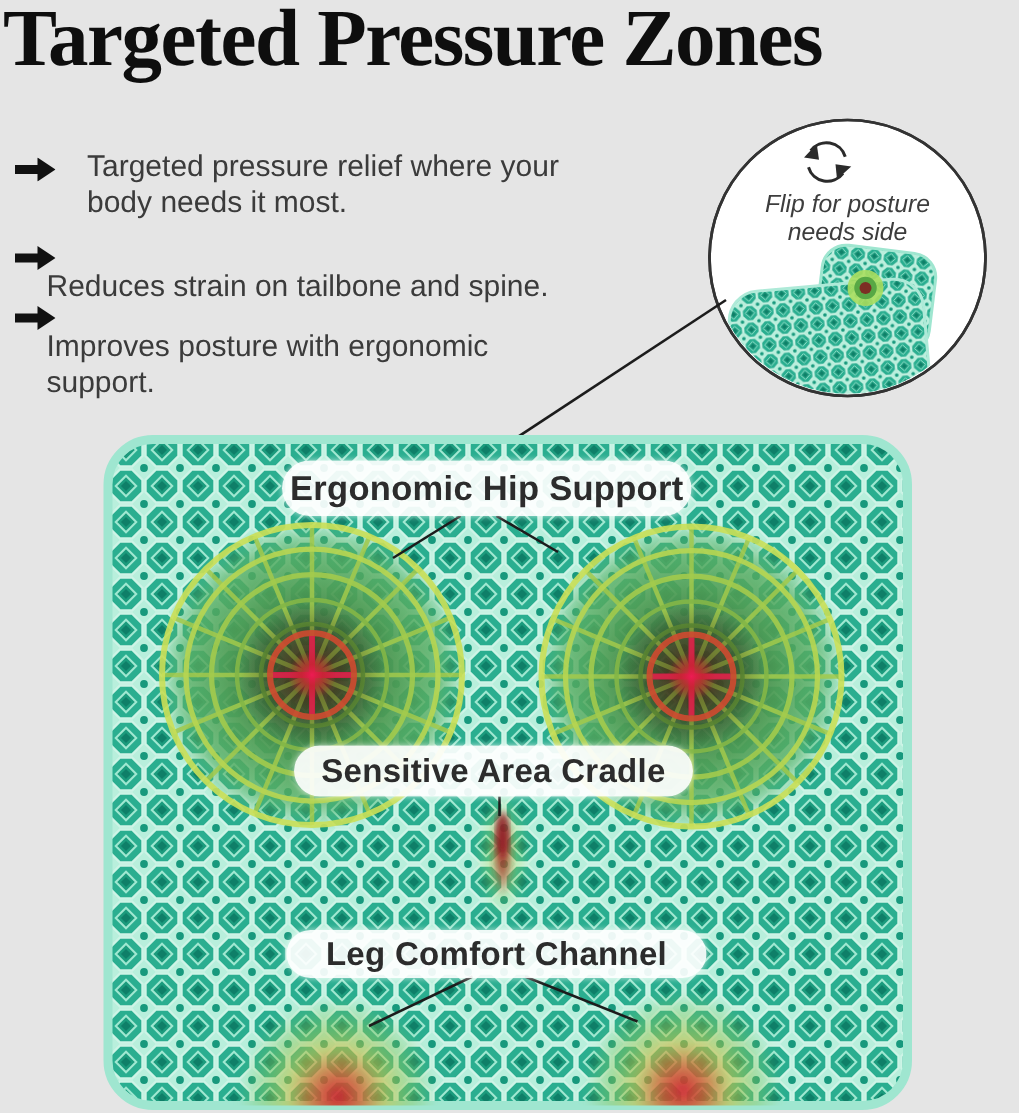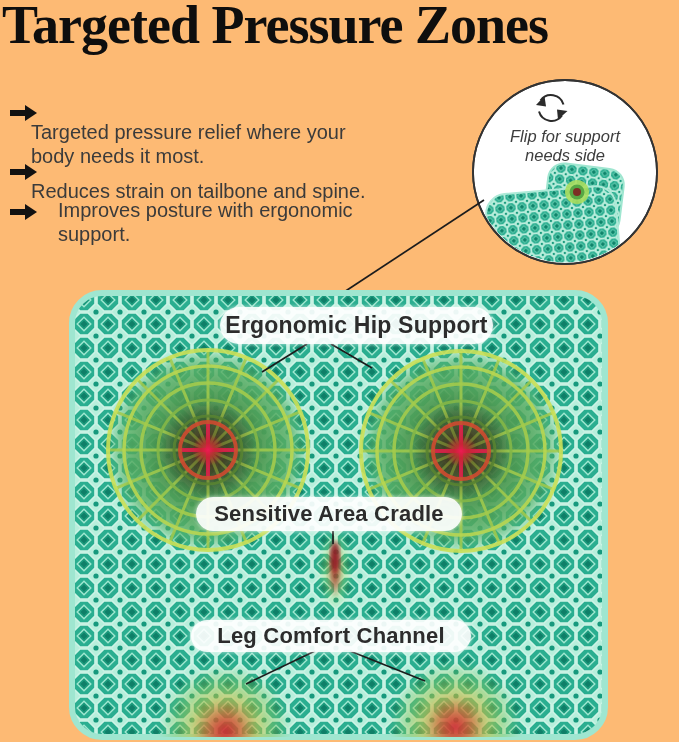--- a/index.html
+++ b/index.html
@@ -1,52 +1,52 @@
 <!DOCTYPE html>
 <html><head>
 <meta charset="utf-8">
 <style>
   * { margin:0; padding:0; box-sizing:border-box; }
   html,body { background:#ffffff; }
   .page {
     position:relative; width:679px; height:742px;
-    background:#fdba74; overflow:hidden;
+    background:#e5e5e5; overflow:hidden;
     font-family:"Liberation Sans", sans-serif;
   }
   .title {
     position:absolute; left:2px; top:-6px; width:679px;
     font-family:"Liberation Serif", serif;
     font-weight:700; font-size:54px; letter-spacing:-1px;
     color:#0e0e0e; white-space:nowrap;
   }
   .bullet {
     position:absolute; left:10px; display:flex; align-items:flex-start;
   }
   .bullet .arrow { flex:0 0 auto; margin-top:5px; }
   .bullet .btxt {
     margin-left:21px; width:352px;
     font-size:20px; line-height:1.18; color:#3b3b3b;
   }
-  .b1 { top:100px;flex-direction:column; }
+  .b1 { top:100px; }
   .b2 { top:159px;flex-direction:column; }
-  .b3 { top:199px; }
+  .b3 { top:199px;flex-direction:column; }
   .gfx { position:absolute; left:0; top:0; }
   .flip-note {
     position:absolute; left:480px; top:127px; width:170px;
     text-align:center; font-style:italic; font-size:16.5px;
     line-height:1.15; color:#3d3d3d;
   }
   .pill {
     position:absolute; display:flex; align-items:center; justify-content:center;
     background:rgba(255,255,255,0.92); border-radius:20px;
     font-weight:700; color:#2c2c2c; letter-spacing:0.2px;
     box-shadow:0 0 4px rgba(255,255,255,0.7);
   }
   .pill span { white-space:nowrap; }
-  .pill1 { left:188px; top:307px; width:273px; height:37px; font-size:23px;margin-left:32px; }
+  .pill1 { left:188px; top:307px; width:273px; height:37px; font-size:23px; }
   .pill2 { left:196px; top:497px; width:266px; height:34px; font-size:22px; }
   .pill3 { left:191px; top:620px; width:280px; height:32px; font-size:22px; }
 </style>
 </head>
 <body>
 
 <div class="page">
 
   <div class="title">Targeted Pressure Zones</div>
 
@@ -208,21 +208,21 @@
     <g stroke="#1c1c1c" stroke-width="1.7">
       <line x1="307" y1="344" x2="262" y2="372"></line>
       <line x1="331" y1="344" x2="372" y2="368"></line>
       <line x1="333" y1="531" x2="333" y2="544"></line>
       <line x1="315" y1="651" x2="246" y2="684"></line>
       <line x1="350" y1="651" x2="425" y2="681"></line>
     </g>
   </svg>
 
   <div class="flip-note">
-    <span>Flip for support</span><br>
+    <span>Flip for posture</span><br>
     <span>needs side</span>
   </div>
 
   <div class="pill pill1">
     <span>Ergonomic Hip Support</span>
   </div>
   <div class="pill pill3">
     <span>Leg Comfort Channel</span>
   </div>
   <div class="pill pill2">

